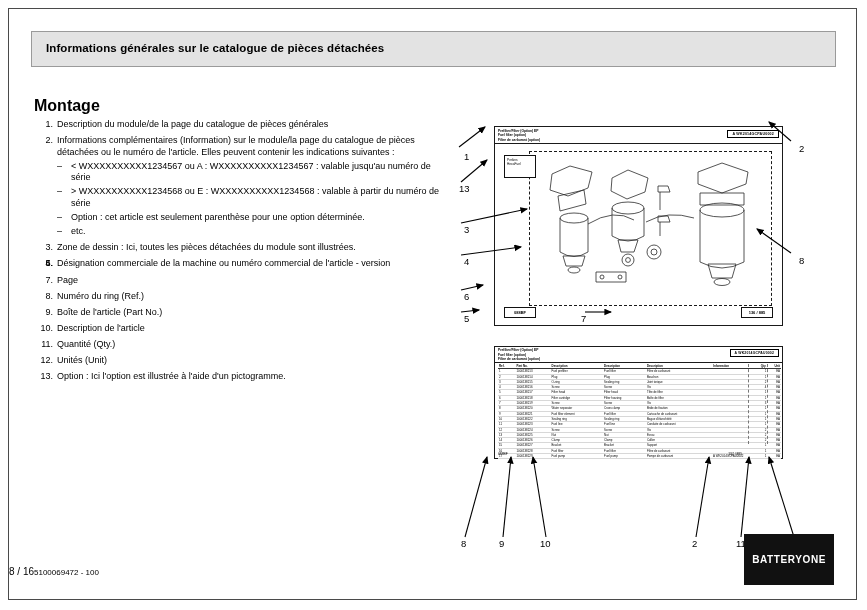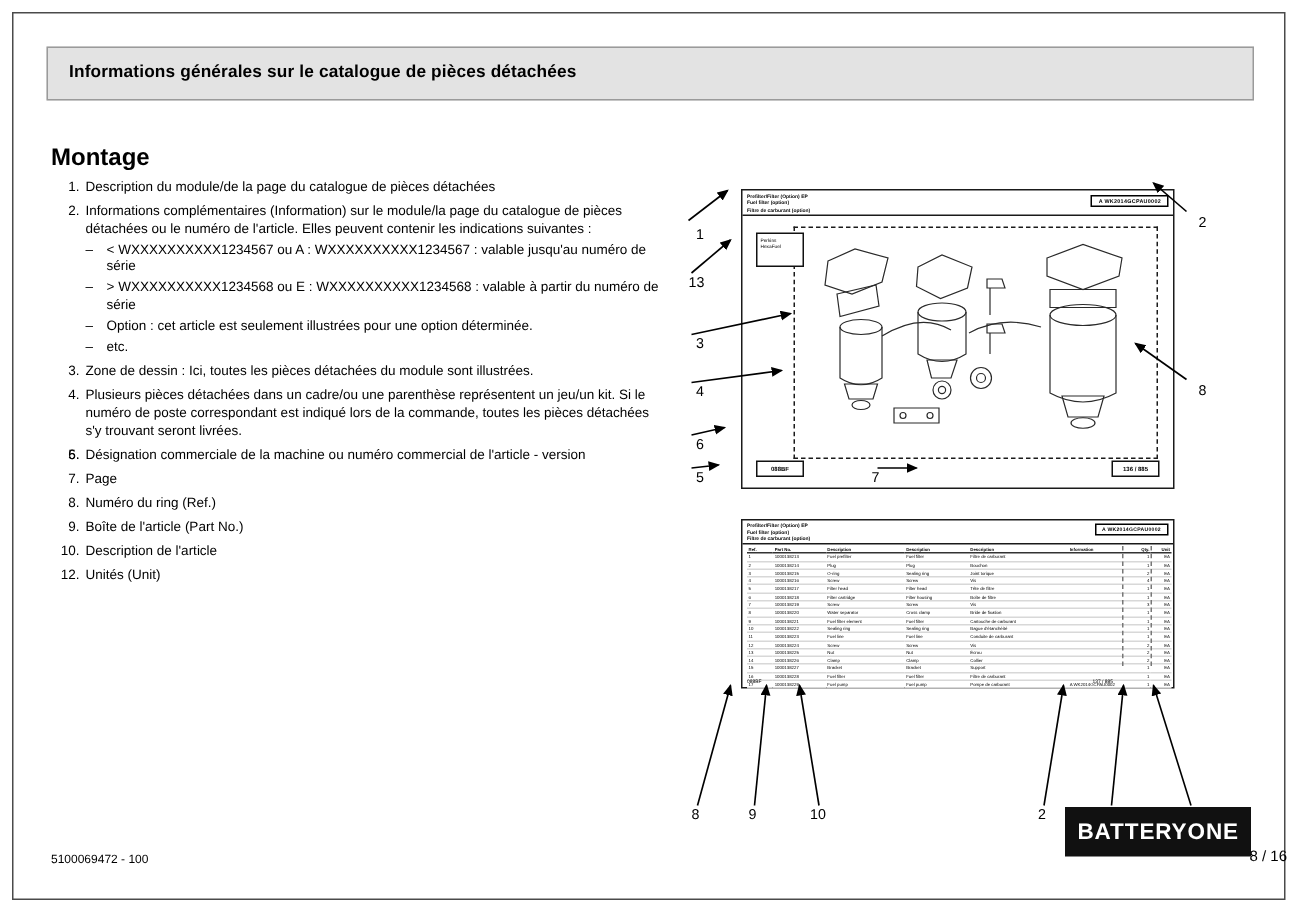--- a/index.html
+++ b/index.html
@@ -202,72 +202,71 @@
   
   .foot-left{
     position:absolute;
     left:25px;bottom:22px;
     font-size:8px;
   }
   .foot-center{
     position:absolute;
     left:0;bottom:22px;
     width:849px;
-    text-align:right;
+    text-align:left;
     font-size:10px;
   }
   .logo{
     position:absolute;
-    right:22px;bottom:28px;
+    right:22px;bottom:14px;
     background:#111;
     color:#fff;
-    font-size:15px;
+    font-size:10px;
     font-weight:bold;
     letter-spacing:0.6px;
-    padding:8px 8px;
+    padding:20px 8px;
   }
   .logo .one{color:#fff;font-weight:bold;}
   
   .doodle{position:absolute;}
 </style>
 </head>
 <body>
 
 <div class="page">
 
   <div class="header-bar">
     <div class="header-title">Informations générales sur le catalogue de pièces détachées</div>
   </div>
 
   <div class="section-title">Montage</div>
 
   <div class="list">
 
     <div class="li">
       <span class="num">1.</span>
-      <span>Description du module/de la page du catalogue de pièces détachées</span>
+      <span>Description du module/de la page du catalogue de pièces générales</span>
     </div>
 
     <div class="li">
       <span class="num">2.</span>
       <span>Informations complémentaires (Information) sur le module/la page du catalogue de pièces détachées ou le numéro de l'article. Elles peuvent contenir les indications suivantes :</span>
       <div class="sub"><span class="dash">–</span><span>&lt; WXXXXXXXXXX1234567 ou A : WXXXXXXXXXX1234567 : valable jusqu'au numéro de série</span></div>
       <div class="sub"><span class="dash">–</span><span>&gt; WXXXXXXXXXX1234568 ou E : WXXXXXXXXXX1234568 : valable à partir du numéro de série</span></div>
-      <div class="sub"><span class="dash">–</span><span>Option : cet article est seulement illustrées pour une option déterminée.</span></div>
+      <div class="sub"><span class="dash">–</span><span>Option : cet article est seulement parenthèse pour une option déterminée.</span></div>
       <div class="sub"><span class="dash">–</span><span>etc.</span></div>
     </div>
 
     <div class="li">
       <span class="num">3.</span>
       <span>Zone de dessin : Ici, toutes les pièces détachées du module sont illustrées.</span>
     </div>
 
     <div class="li">
       <span class="num">4.</span>
-      <span>Plusieurs pièces détachées dans un cadre/ou une parenthèse représentent un jeu/un kit. Si le numéro de poste correspondant est indiqué lors de la commande, toutes les pièces détachées s'y trouvant seront livrées.</span>
     </div>
 
     <div class="li">
       <span class="num">5.</span>
     </div>
 
     <div class="li">
       <span class="num">6.</span>
       <span>Désignation commerciale de la machine ou numéro commercial de l'article - version</span>
     </div>
@@ -285,26 +284,34 @@
     <div class="li">
       <span class="num">9.</span>
       <span>Boîte de l'article (Part No.)</span>
     </div>
 
     <div class="li">
       <span class="num">10.</span>
       <span>Description de l'article</span>
     </div>
 
+    <div class="li">
+      <span class="num">11.</span>
+      <span>Quantité (Qty.)</span>
+    </div>
 
     <div class="li">
       <span class="num">12.</span>
       <span>Unités (Unit)</span>
     </div>
 
+    <div class="li">
+      <span class="num">13.</span>
+      <span>Option : Ici l'option est illustrée à l'aide d'un pictogramme.</span>
+    </div>
 
   </div>
 
   <div class="fig-top">
     <div class="fig-top-head">
       <div class="ttl">
         <div>Prefilter/Filter (Option) EP</div>
         <div>Fuel filter (option)</div>
         <div>Filtre de carburant (option)</div>
       </div>

